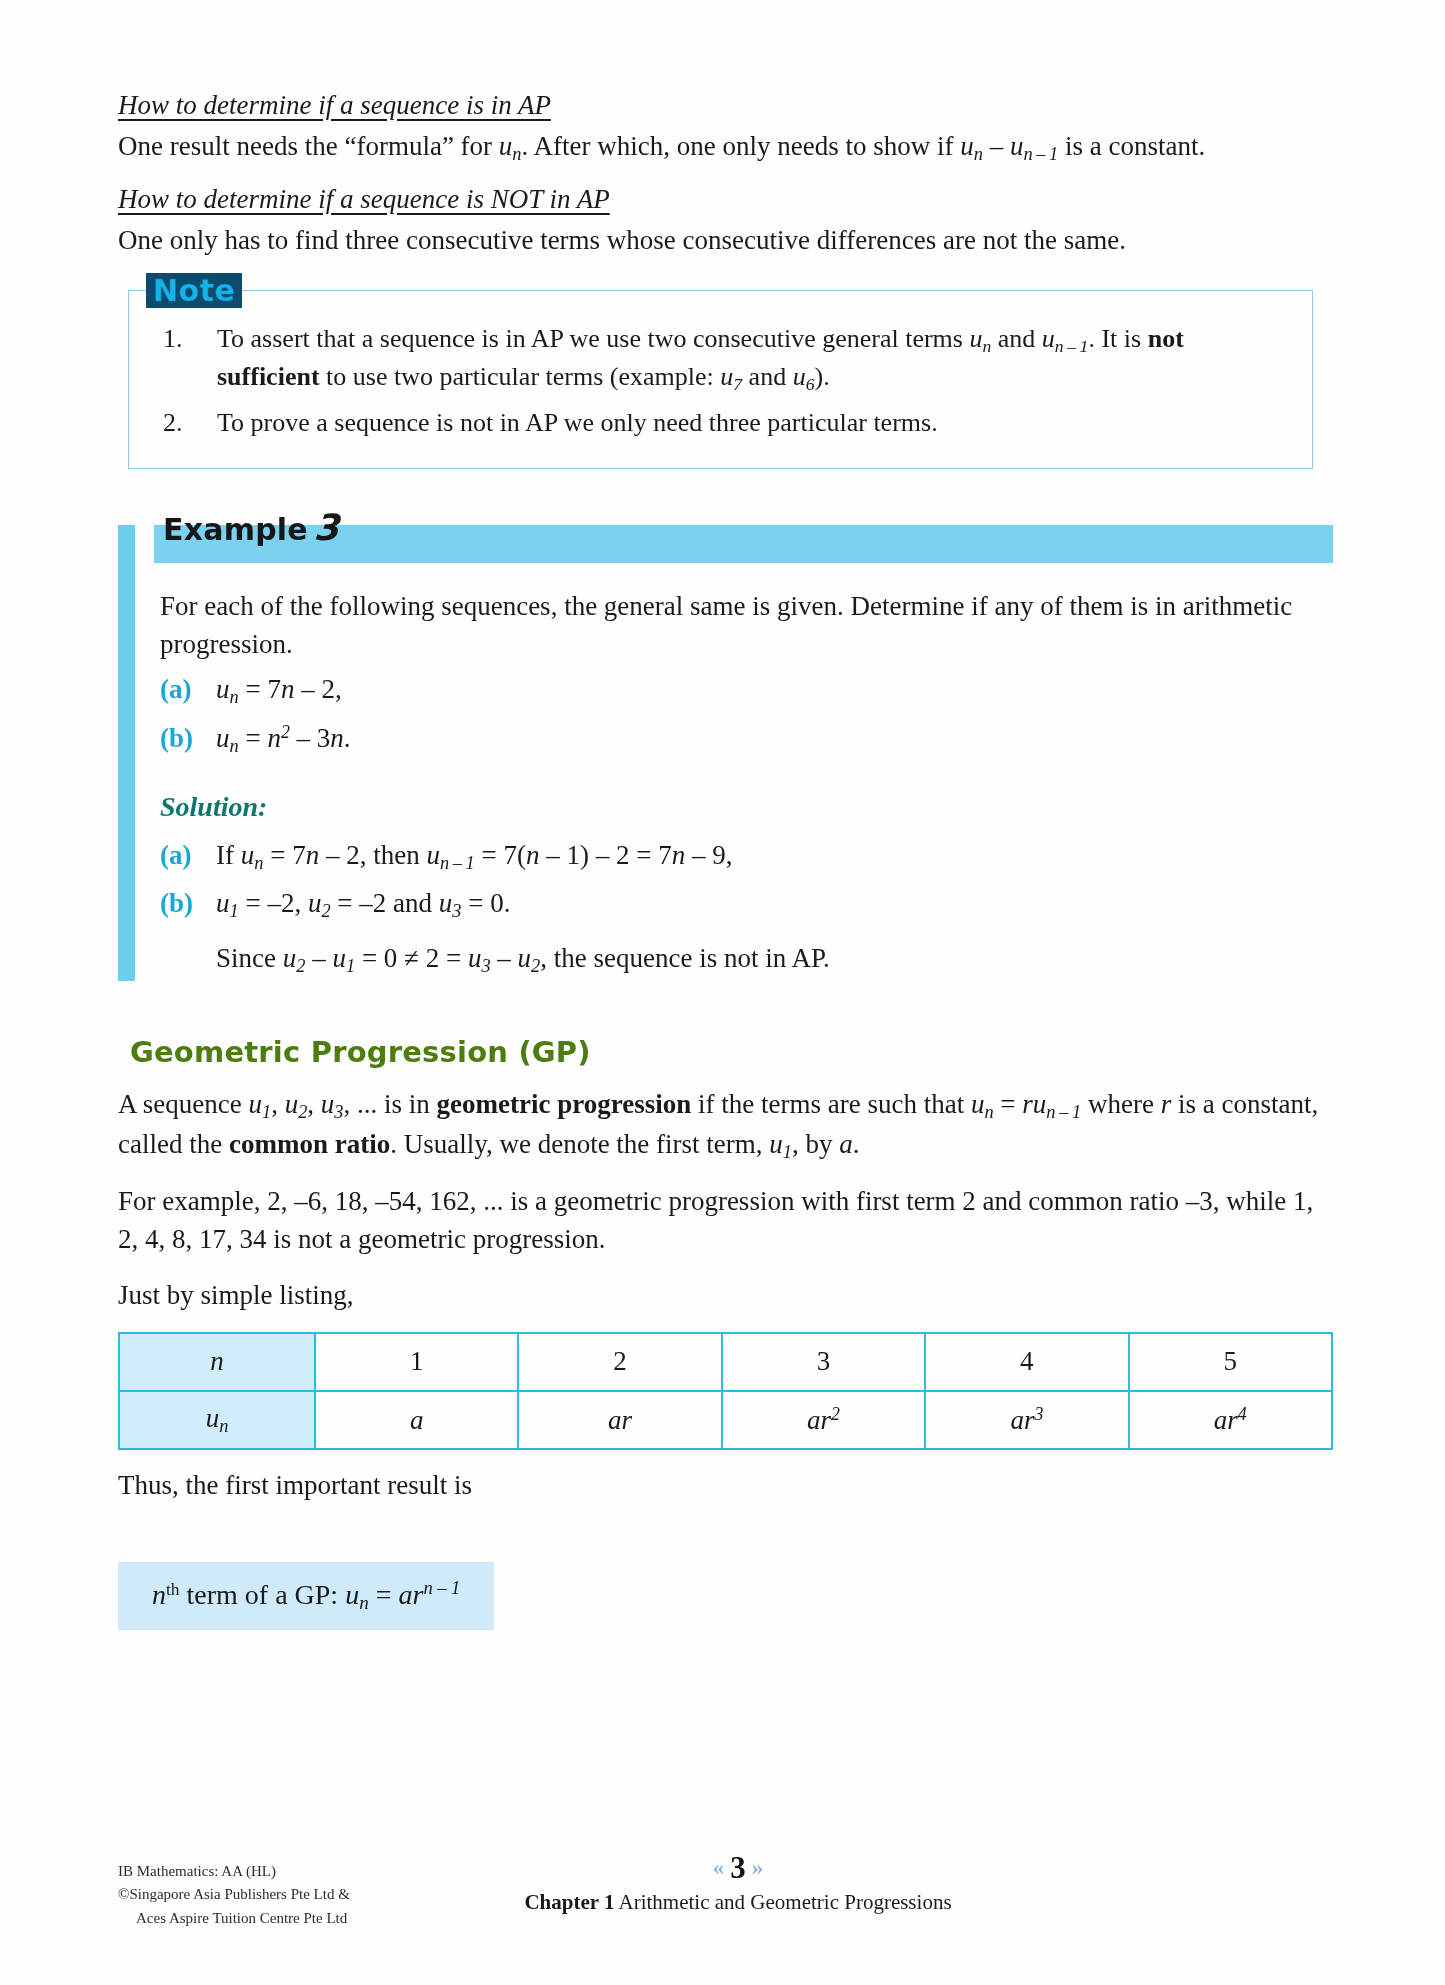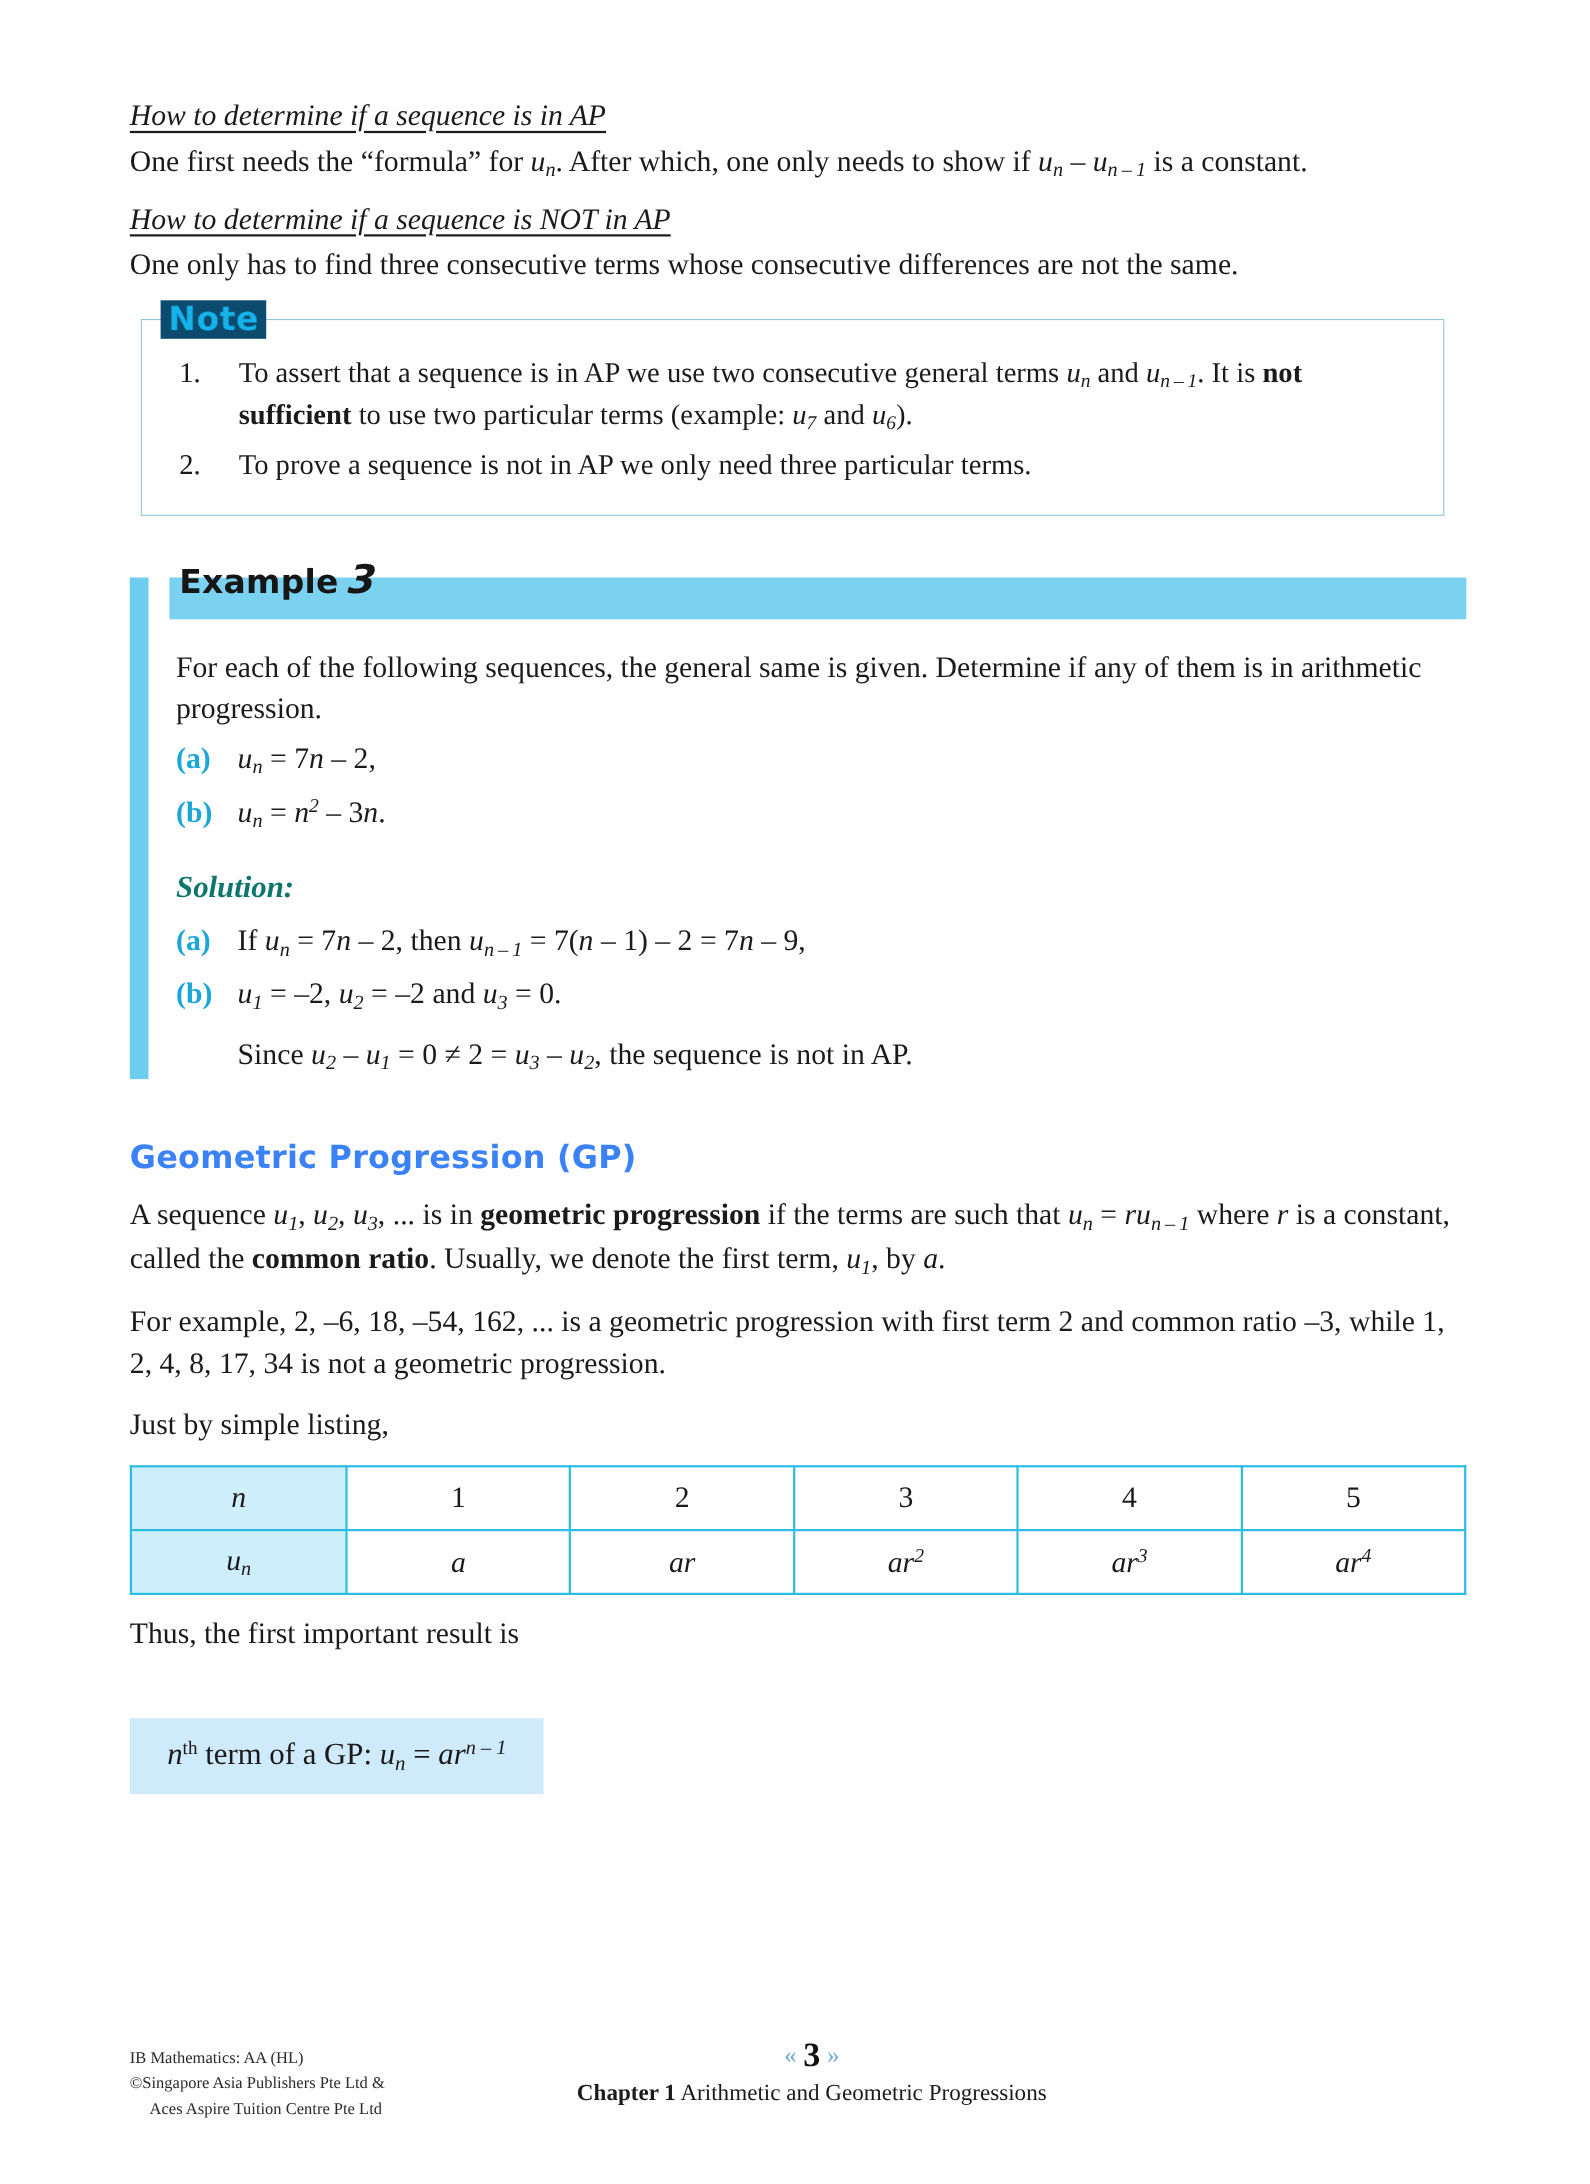--- a/index.html
+++ b/index.html
@@ -171,22 +171,22 @@
     font-style: italic;
     font-size: 28px;
     margin: 30px 0 12px 0;
   }
 
   
   .gp-heading {
     font-family: "DejaVu Sans", sans-serif;
     font-weight: bold;
     font-size: 29px;
-    color: #3b82f6;
-    margin: 54px 0 16px 0;
+    color: #4d7c0f;
+    margin: 54px 0 16px 12px;
     letter-spacing: 0.2px;
   }
 
   
   table.gp-table {
     border-collapse: collapse;
     width: 1215px;
     margin: 18px 0 16px 0;
     table-layout: fixed;
   }
@@ -262,21 +262,21 @@
   }
   .chapter-line .chbold { font-weight: bold; }
 </style>
 </head>
 <body>
 
 <div class="page">
   <div class="content">
 
     <div class="subhead-underline">How to determine if a sequence is in AP</div>
-    <p class="para"><span>One first needs the “formula” for </span><i class="mv">u<span class="sub">n</span></i><span>. After which, one only needs to show if </span><i class="mv">u<span class="sub">n</span> – u<span class="sub">n – 1</span></i><span> is a constant.</span></p>
+    <p class="para"><span>One result needs the “formula” for </span><i class="mv">u<span class="sub">n</span></i><span>. After which, one only needs to show if </span><i class="mv">u<span class="sub">n</span> – u<span class="sub">n – 1</span></i><span> is a constant.</span></p>
 
     <div class="subhead-underline">How to determine if a sequence is NOT in AP</div>
     <p class="para">One only has to find three consecutive terms whose consecutive differences are not the same.</p>
 
     <div class="note-wrap">
       <div class="note-tag">Note</div>
       <div class="note-box">
         <ul class="note-list">
           <li>
             <span class="note-num">1.</span>

